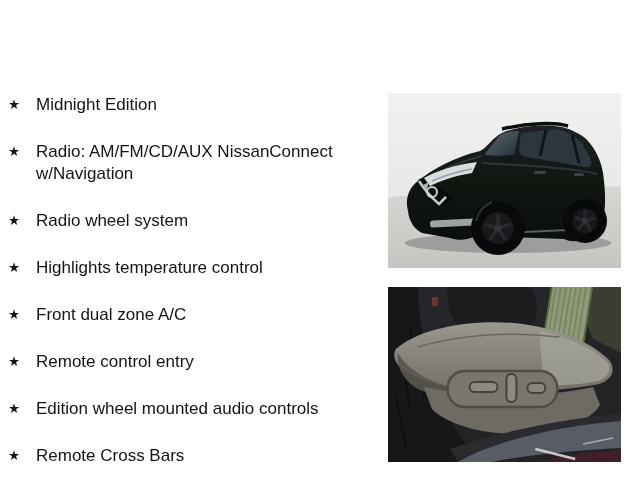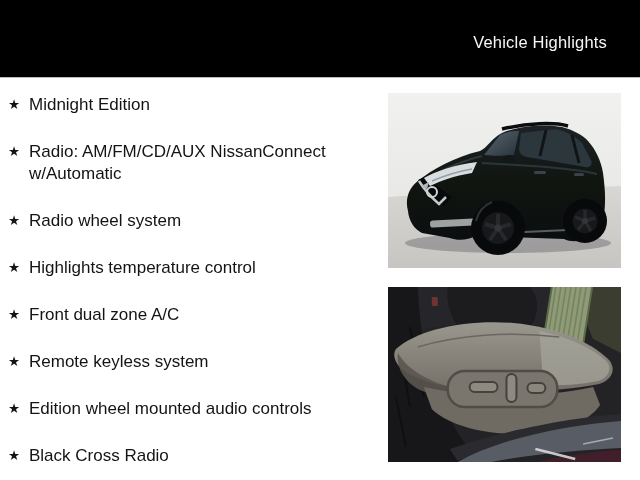--- a/index.html
+++ b/index.html
@@ -9,76 +9,73 @@
   
   .topbar{position:absolute;left:0;top:0;width:640px;height:78px;background:#000000;
           display:flex;align-items:center;justify-content:flex-end;box-sizing:border-box;
           padding-right:33px;border-bottom:1px solid #bdbdbd;}
   .topbar .title{color:#f7f7f7;font-size:16.5px;letter-spacing:.2px;margin-top:8px;}
 
   
   .hl-list{position:absolute;left:8px;top:94px;width:366px;margin:0;padding:0;list-style:none;}
   .hl-item{display:flex;align-items:flex-start;margin-bottom:25px;}
   .hl-item .star{flex:0 0 21px;width:21px;font-size:13.5px;line-height:22px;color:#141414;}
-  .hl-item .hl-text{width:342px;font-size:17px;line-height:22px;color:#141414;}
+  .hl-item .hl-text{width:342px;font-size:17px;line-height:22px;color:#141414;margin-left:7px;}
 
   
   .photo{position:absolute;left:388px;width:233px;height:175px;margin:0;padding:0;overflow:hidden;}
   .photo svg{display:block;width:100%;height:100%;}
   .photo-exterior{top:93px;}
   .photo-interior{top:287px;}
 </style>
 </head>
 <body>
 
 <div class="slide">
 
-  <header class="topbar">
-    <span class="title">Vehicle Highlights</span>
-  </header>
 
   <ul class="hl-list" id="hl-list">
   <li class="hl-item">
     <span class="star">★</span>
     <span class="hl-text">Midnight Edition</span>
   </li>
 
   <li class="hl-item">
     <span class="star">★</span>
-    <span class="hl-text">Radio: AM/FM/CD/AUX NissanConnect w/Automatic</span>
+    <span class="hl-text">Radio: AM/FM/CD/AUX NissanConnect w/Navigation</span>
   </li>
 
   <li class="hl-item">
     <span class="star">★</span>
     <span class="hl-text">Radio wheel system</span>
   </li>
 
   <li class="hl-item">
     <span class="star">★</span>
     <span class="hl-text">Highlights temperature control</span>
   </li>
 
   <li class="hl-item">
     <span class="star">★</span>
     <span class="hl-text">Front dual zone A/C</span>
   </li>
 
   <li class="hl-item">
     <span class="star">★</span>
-    <span class="hl-text">Remote keyless system</span>
+    <span class="hl-text">Remote control entry</span>
   </li>
 
   <li class="hl-item">
     <span class="star">★</span>
     <span class="hl-text">Edition wheel mounted audio controls</span>
   </li>
 
   <li class="hl-item">
     <span class="star">★</span>
-    <span class="hl-text">Black Cross Radio</span>
+    <span class="hl-text">Remote Cross Bars</span>
   </li>
 </ul>
 
   <figure class="photo photo-exterior" aria-label="Black Nissan Rogue Midnight Edition, front three-quarter view on light studio background">
     <svg viewBox="0 0 233 175" preserveAspectRatio="none">
       <defs>
         <linearGradient id="wallG" x1="0" y1="0" x2="0" y2="1">
           <stop offset="0" stop-color="#f1f1f0"></stop>
             <stop offset="1" stop-color="#e2e2e0"></stop>
         </linearGradient>

